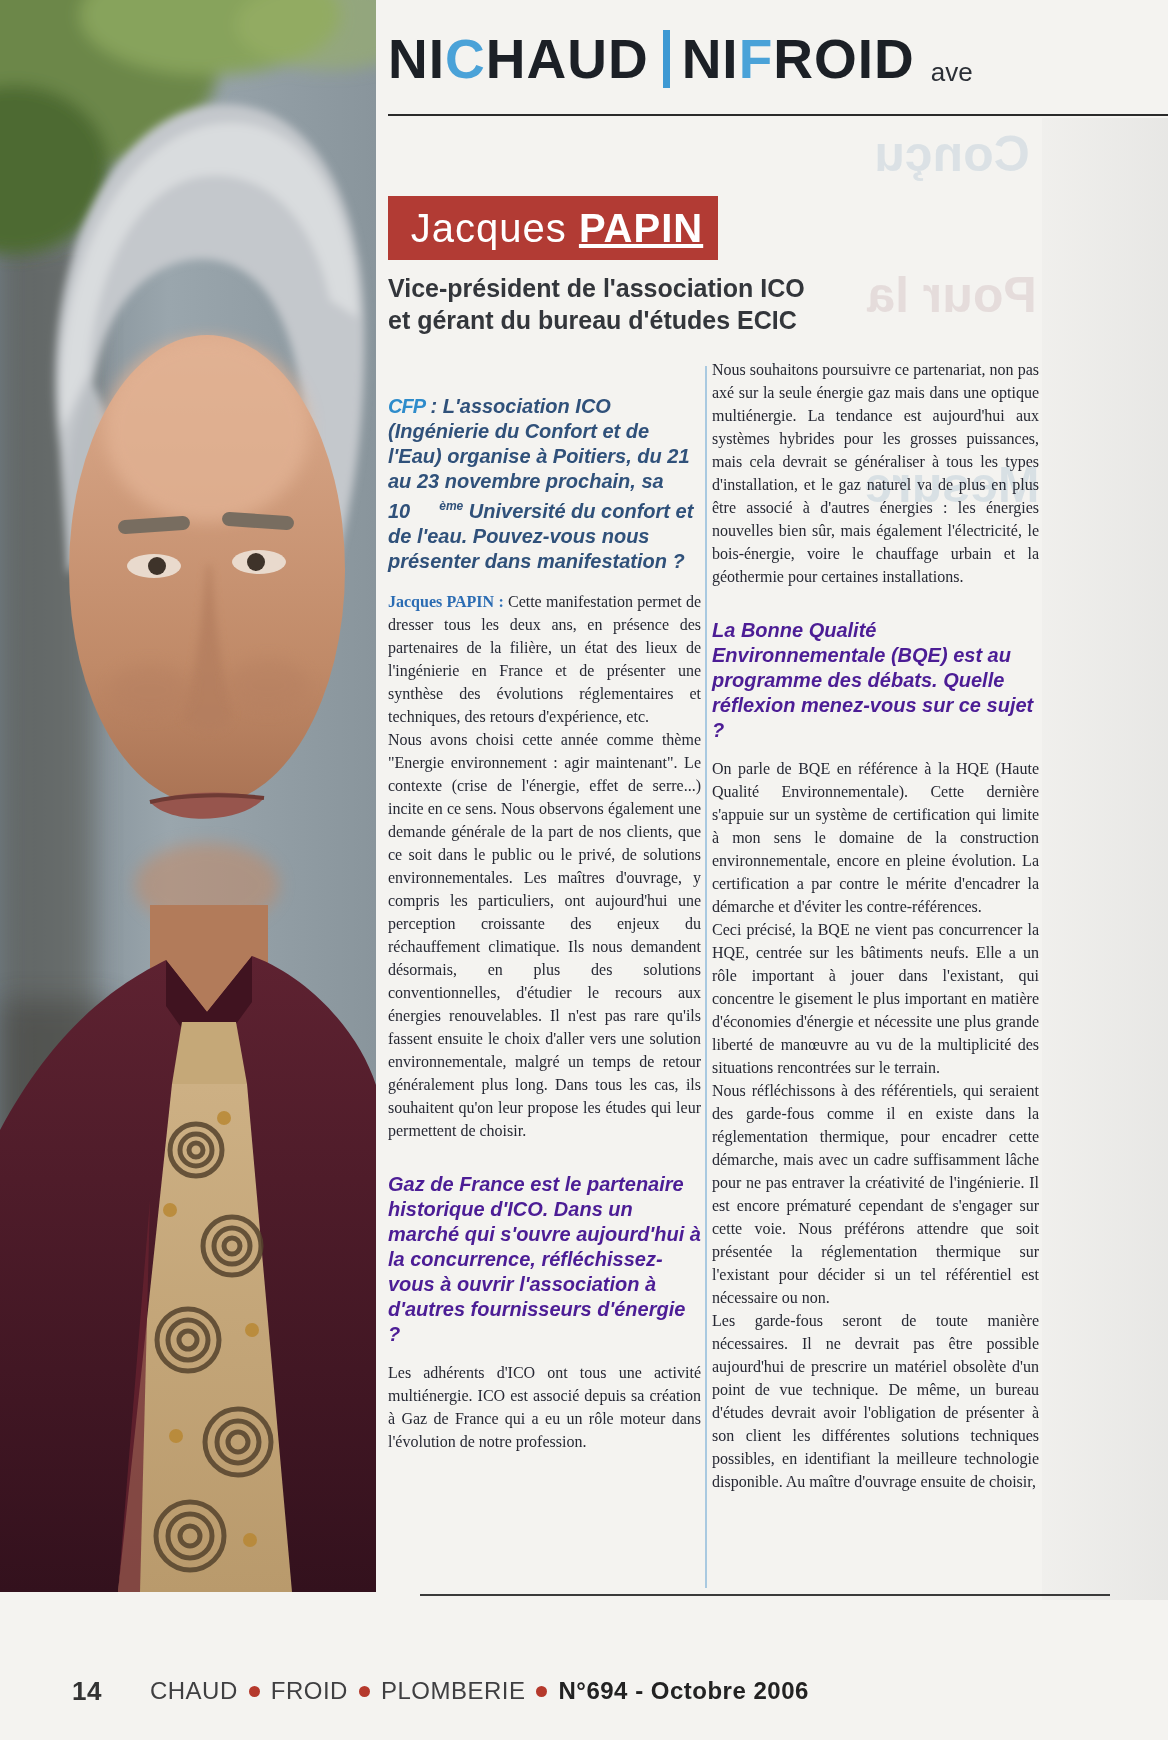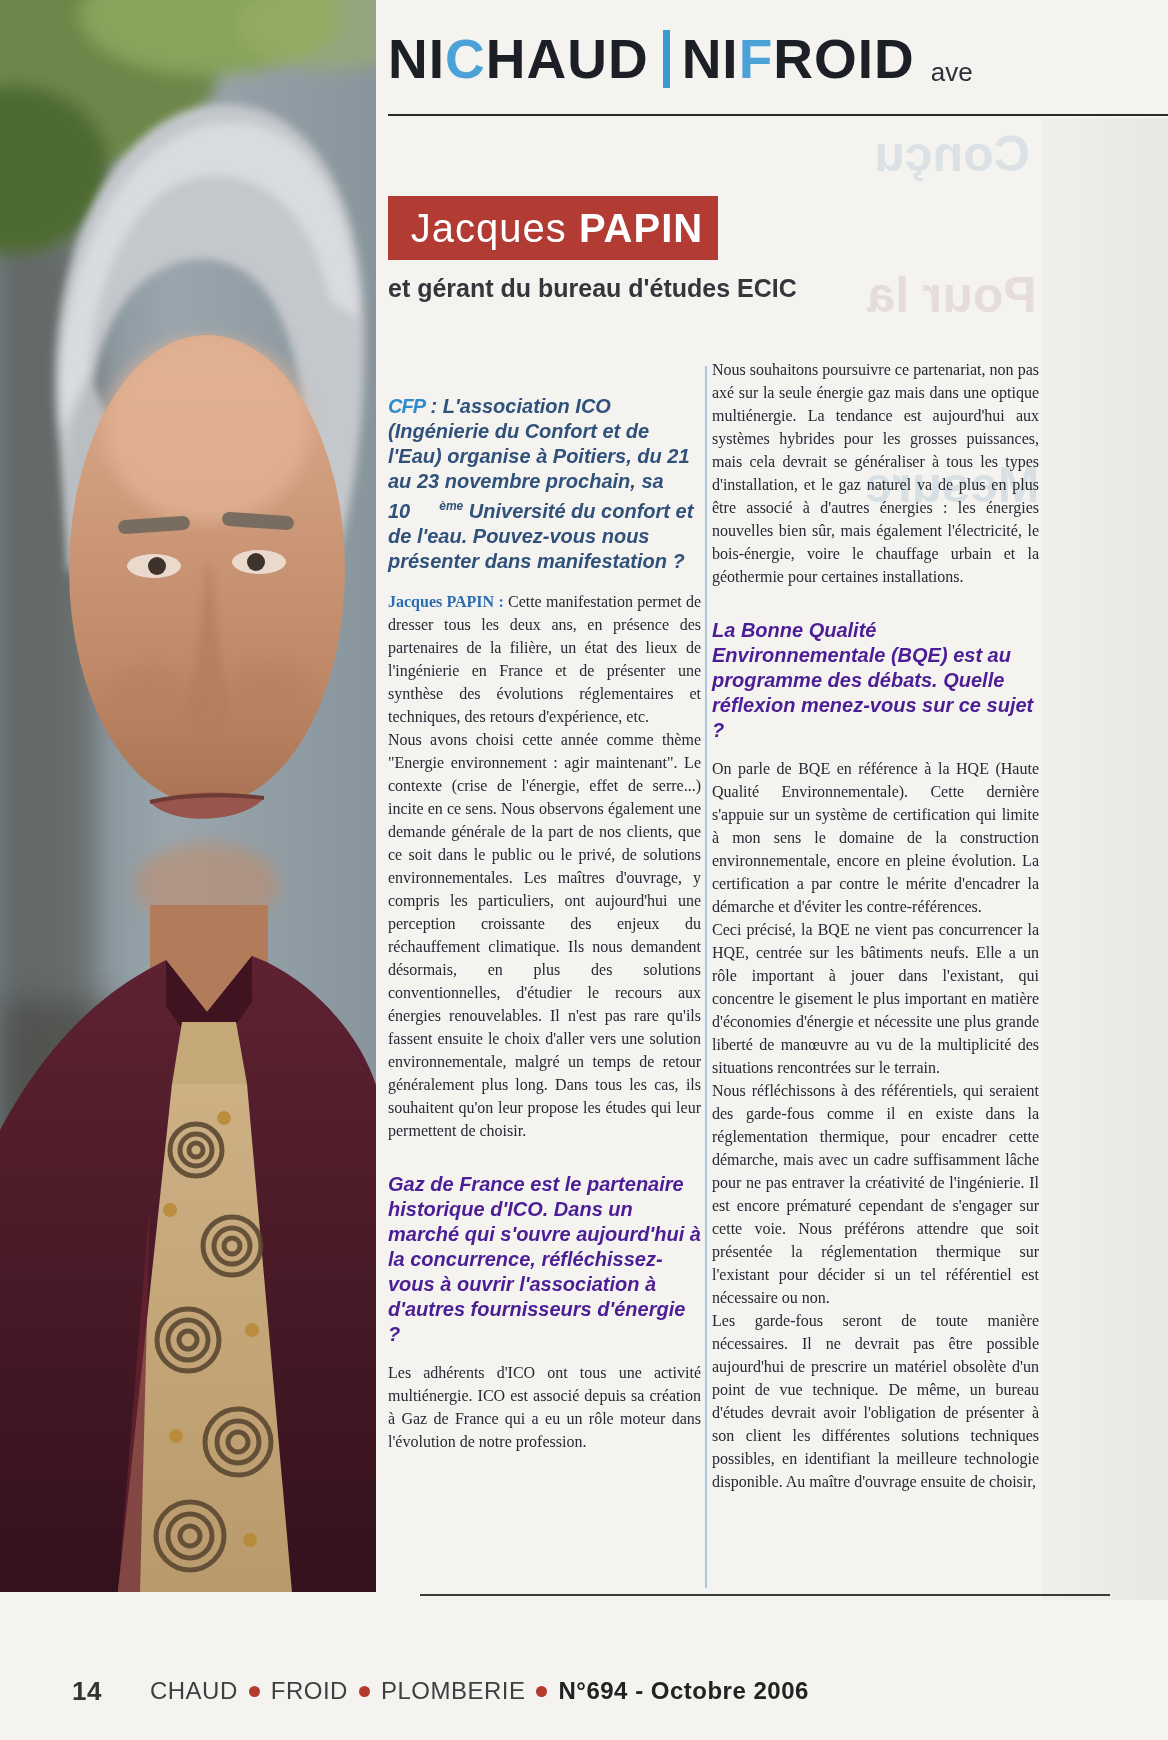--- a/index.html
+++ b/index.html
@@ -39,21 +39,21 @@
   .header .suffix{font-size:26px;font-weight:500;color:#2b2f36;margin-left:16px;letter-spacing:0;align-self:flex-end;padding-bottom:6px;}
   .header-rule{position:absolute;left:388px;top:114px;width:780px;height:2px;background:#2a2a2a;}
   
   .banner{
     position:absolute;left:388px;top:196px;width:322px;height:64px;
     background:#b23b34;color:#ffffff;
     display:flex;align-items:center;justify-content:center;
     font-size:40px;white-space:pre;padding-left:8px;
   }
   .banner .fname{font-weight:300;letter-spacing:1px;}
-  .banner .lname{font-weight:800;letter-spacing:1px;}
+  .banner .lname{font-weight:800;letter-spacing:1px;text-decoration:underline;}
   
   .subtitle{
     position:absolute;left:388px;top:272px;width:640px;
     font-weight:700;font-size:25px;line-height:32px;color:#33363b;
   }
   
   .col{position:absolute;top:358px;color:#262833;}
   .col-left{left:388px;width:313px;}
   .col-right{left:712px;width:327px;}
   .col-divider{position:absolute;left:705px;top:366px;width:2px;height:1222px;background:#a9c9e0;}
@@ -198,20 +198,21 @@
       <span>ROID</span>
     <span class="suffix">ave</span>
   </div>
   <div class="header-rule"></div>
 
   <div class="banner">
     <span class="fname">Jacques </span><span class="lname">PAPIN</span>
   </div>
 
   <div class="subtitle">
+    <div>Vice-président de l'association ICO</div>
     <div>et gérant du bureau d'études ECIC</div>
   </div>
 
   <div class="col-divider"></div>
 
   <div class="col col-left">
     <div class="question first">
       <span class="cfp-logo">CFP</span><span> : </span><span>L'association ICO (Ingénierie du Confort et de l'Eau) organise à Poitiers, du 21 au 23 novembre prochain, sa 10</span><sup>ème</sup><span> Université du confort et de l'eau. Pouvez-vous nous présenter dans manifestation ?</span>
     </div>
     <div class="body-text">

